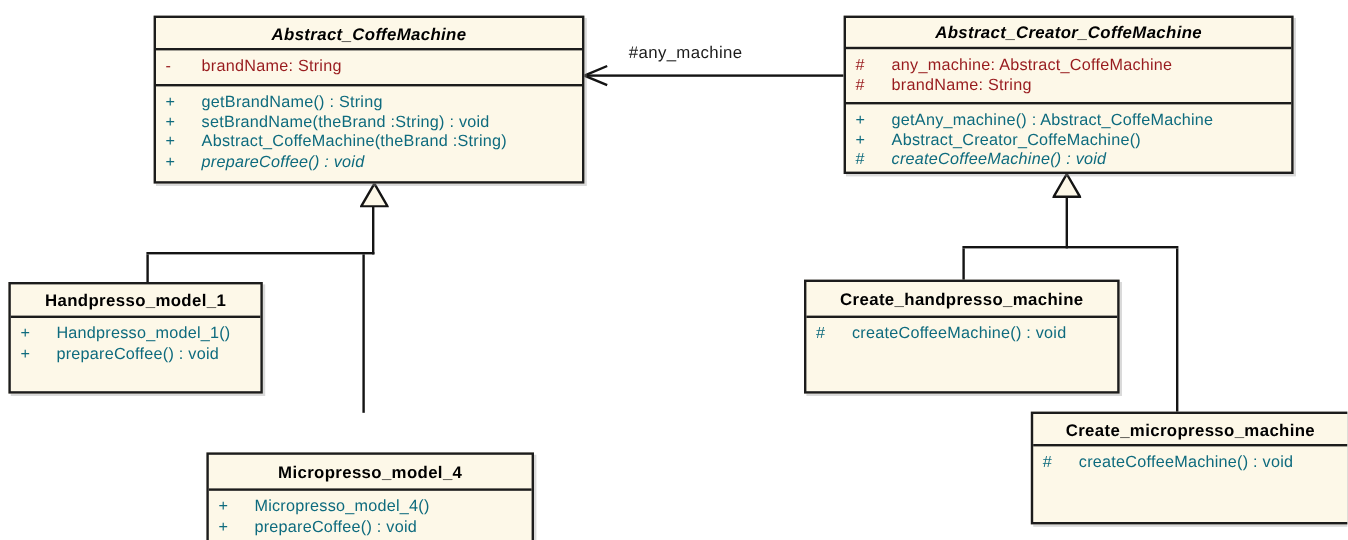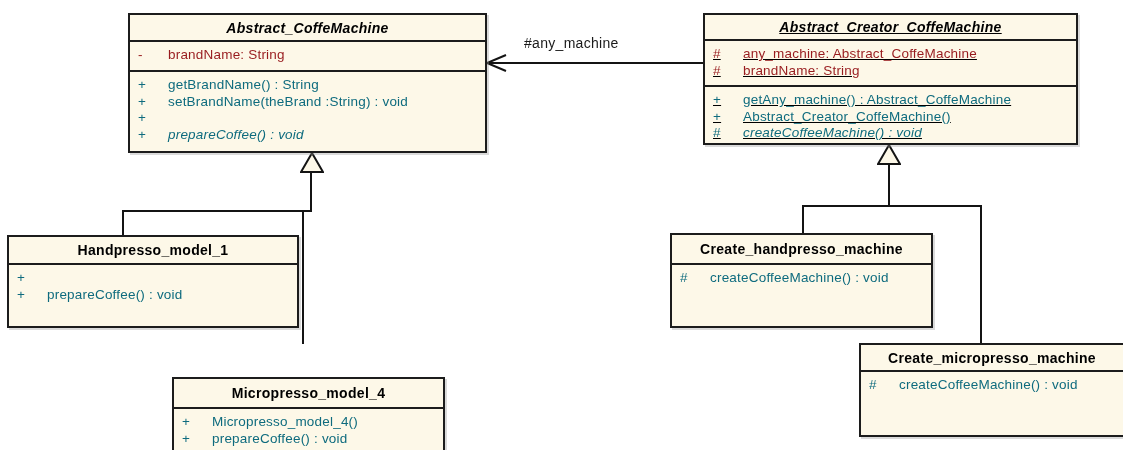--- a/index.html
+++ b/index.html
@@ -79,29 +79,30 @@
         <div class="member method">
           <span class="vis">+</span>
           <span class="txt">getBrandName() : String</span>
         </div>
         <div class="member method">
           <span class="vis">+</span>
           <span class="txt">setBrandName(theBrand :String) : void</span>
         </div>
         <div class="member method">
           <span class="vis">+</span>
+          <span class="txt">Abstract_CoffeMachine(theBrand :String)</span>
         </div>
         <div class="member method italic">
           <span class="vis">+</span>
           <span class="txt">prepareCoffee() : void</span>
         </div>
       </div>
   </div>
 
-  <div class="uml-class abstract" style="left:703px; top:13px; width:375px; height:132px;text-decoration:underline;">
+  <div class="uml-class abstract" style="left:703px; top:13px; width:375px; height:132px;">
     <div class="cls-title" style="height:26px;">Abstract_Creator_CoffeMachine</div>
     <div class="compartment attrs" style="height:46px;">
         <div class="member attr">
           <span class="vis">#</span>
           <span class="txt">any_machine: Abstract_CoffeMachine</span>
         </div>
         <div class="member attr">
           <span class="vis">#</span>
           <span class="txt">brandName: String</span>
         </div>
@@ -115,25 +116,26 @@
           <span class="vis">+</span>
           <span class="txt">Abstract_Creator_CoffeMachine()</span>
         </div>
         <div class="member method italic">
           <span class="vis">#</span>
           <span class="txt">createCoffeeMachine() : void</span>
         </div>
       </div>
   </div>
 
-  <div class="uml-class" style="left:7px; top:235px; width:292px; height:93px;">
+  <div class="uml-class" style="left:7px; top:235px; width:212px; height:93px;">
     <div class="cls-title" style="height:28px;">Handpresso_model_1</div>
     <div class="compartment methods">
         <div class="member method">
           <span class="vis">+</span>
+          <span class="txt">Handpresso_model_1()</span>
         </div>
         <div class="member method">
           <span class="vis">+</span>
           <span class="txt">prepareCoffee() : void</span>
         </div>
       </div>
   </div>
 
   <div class="uml-class" style="left:172px; top:343px; width:273px; height:95px;margin-top:34px;">
     <div class="cls-title" style="height:30px;">Micropresso_model_4</div>

